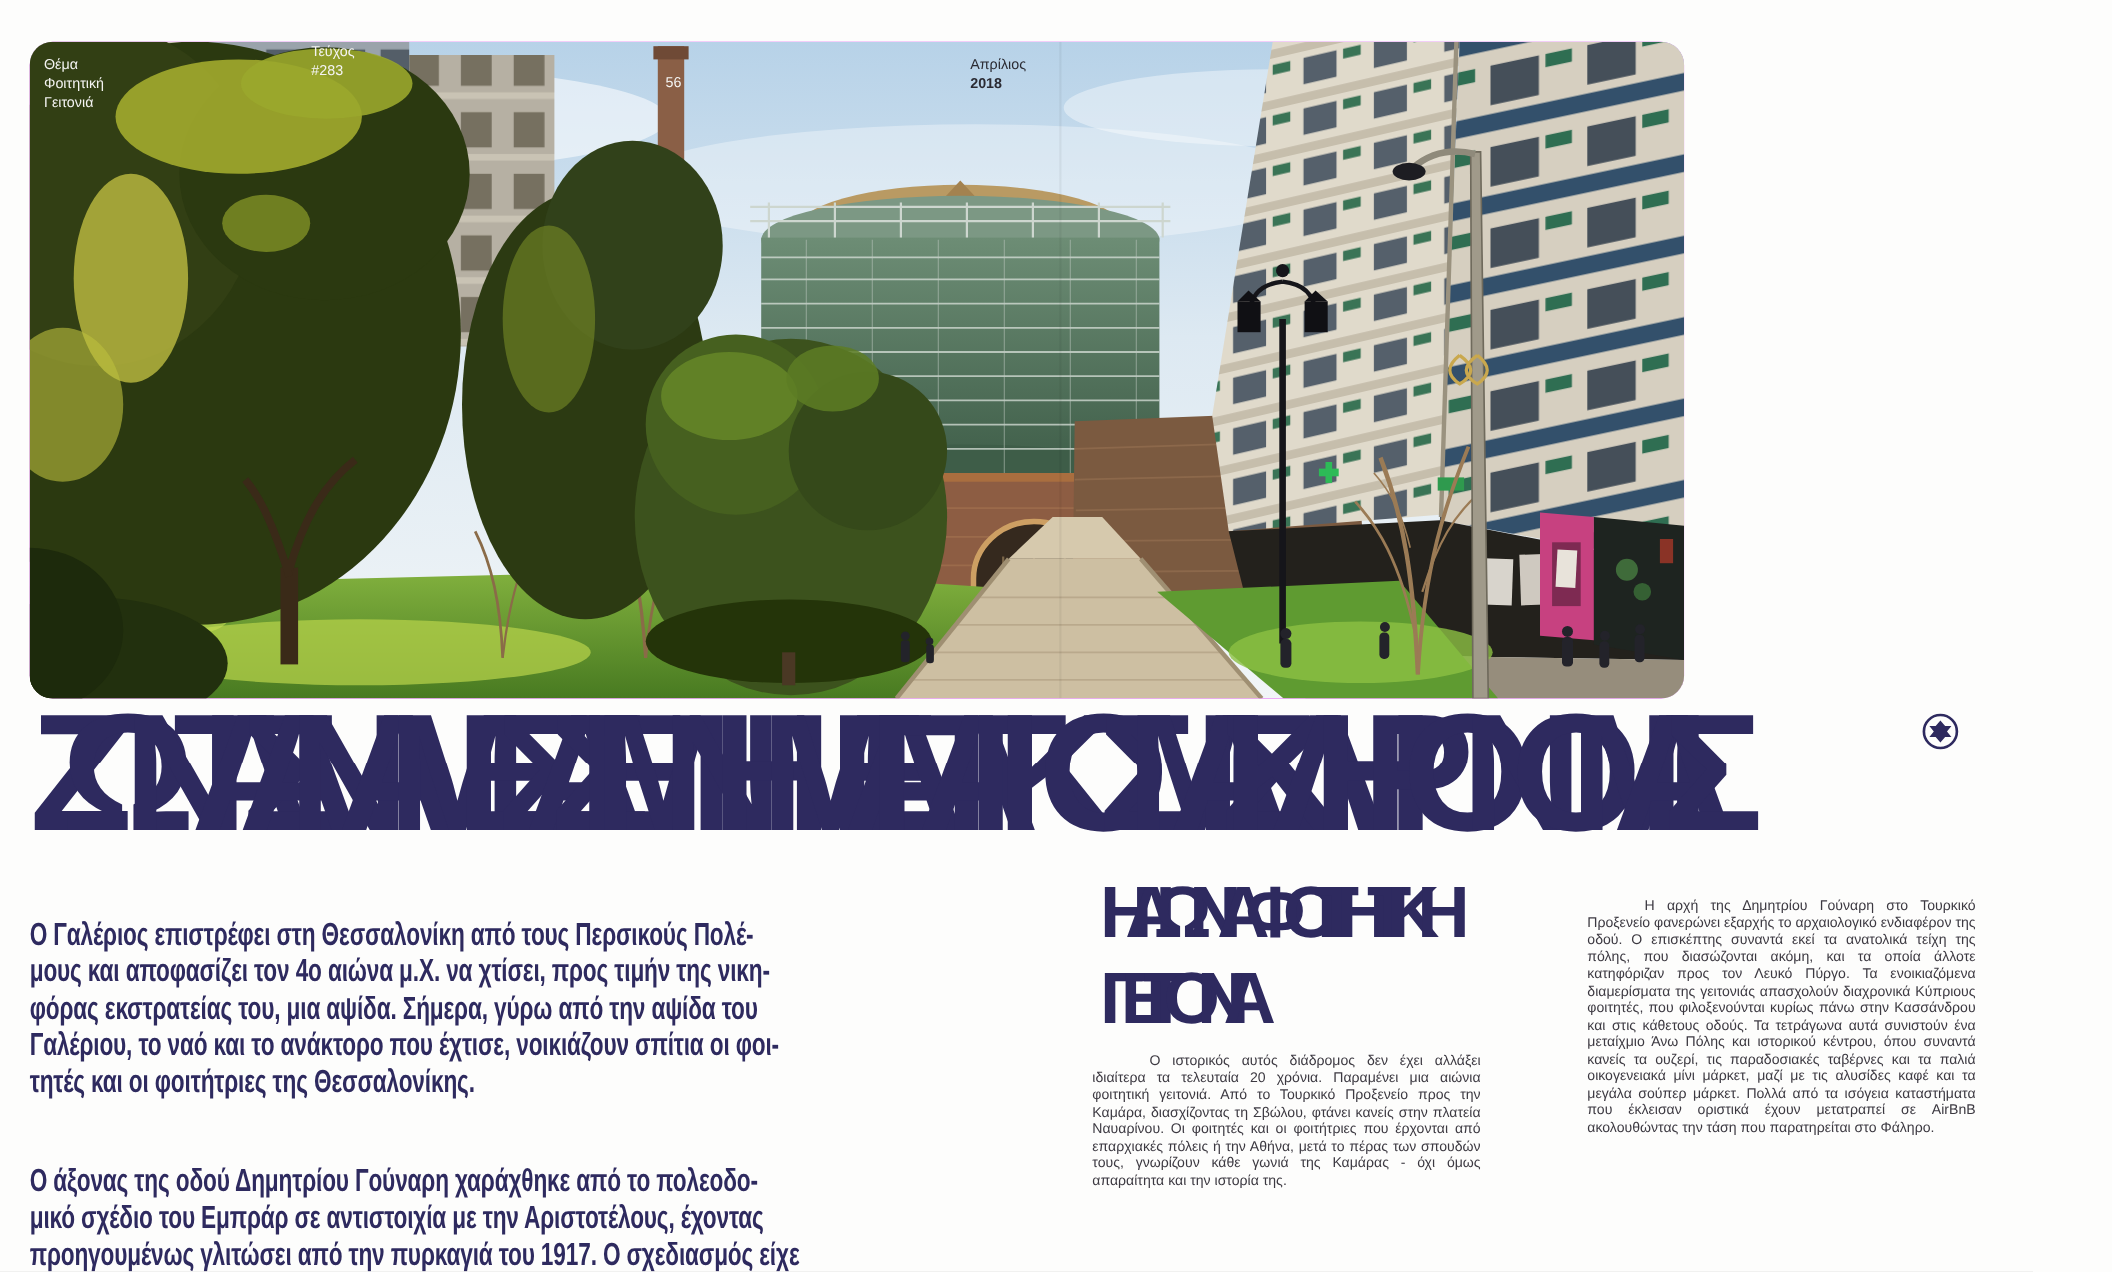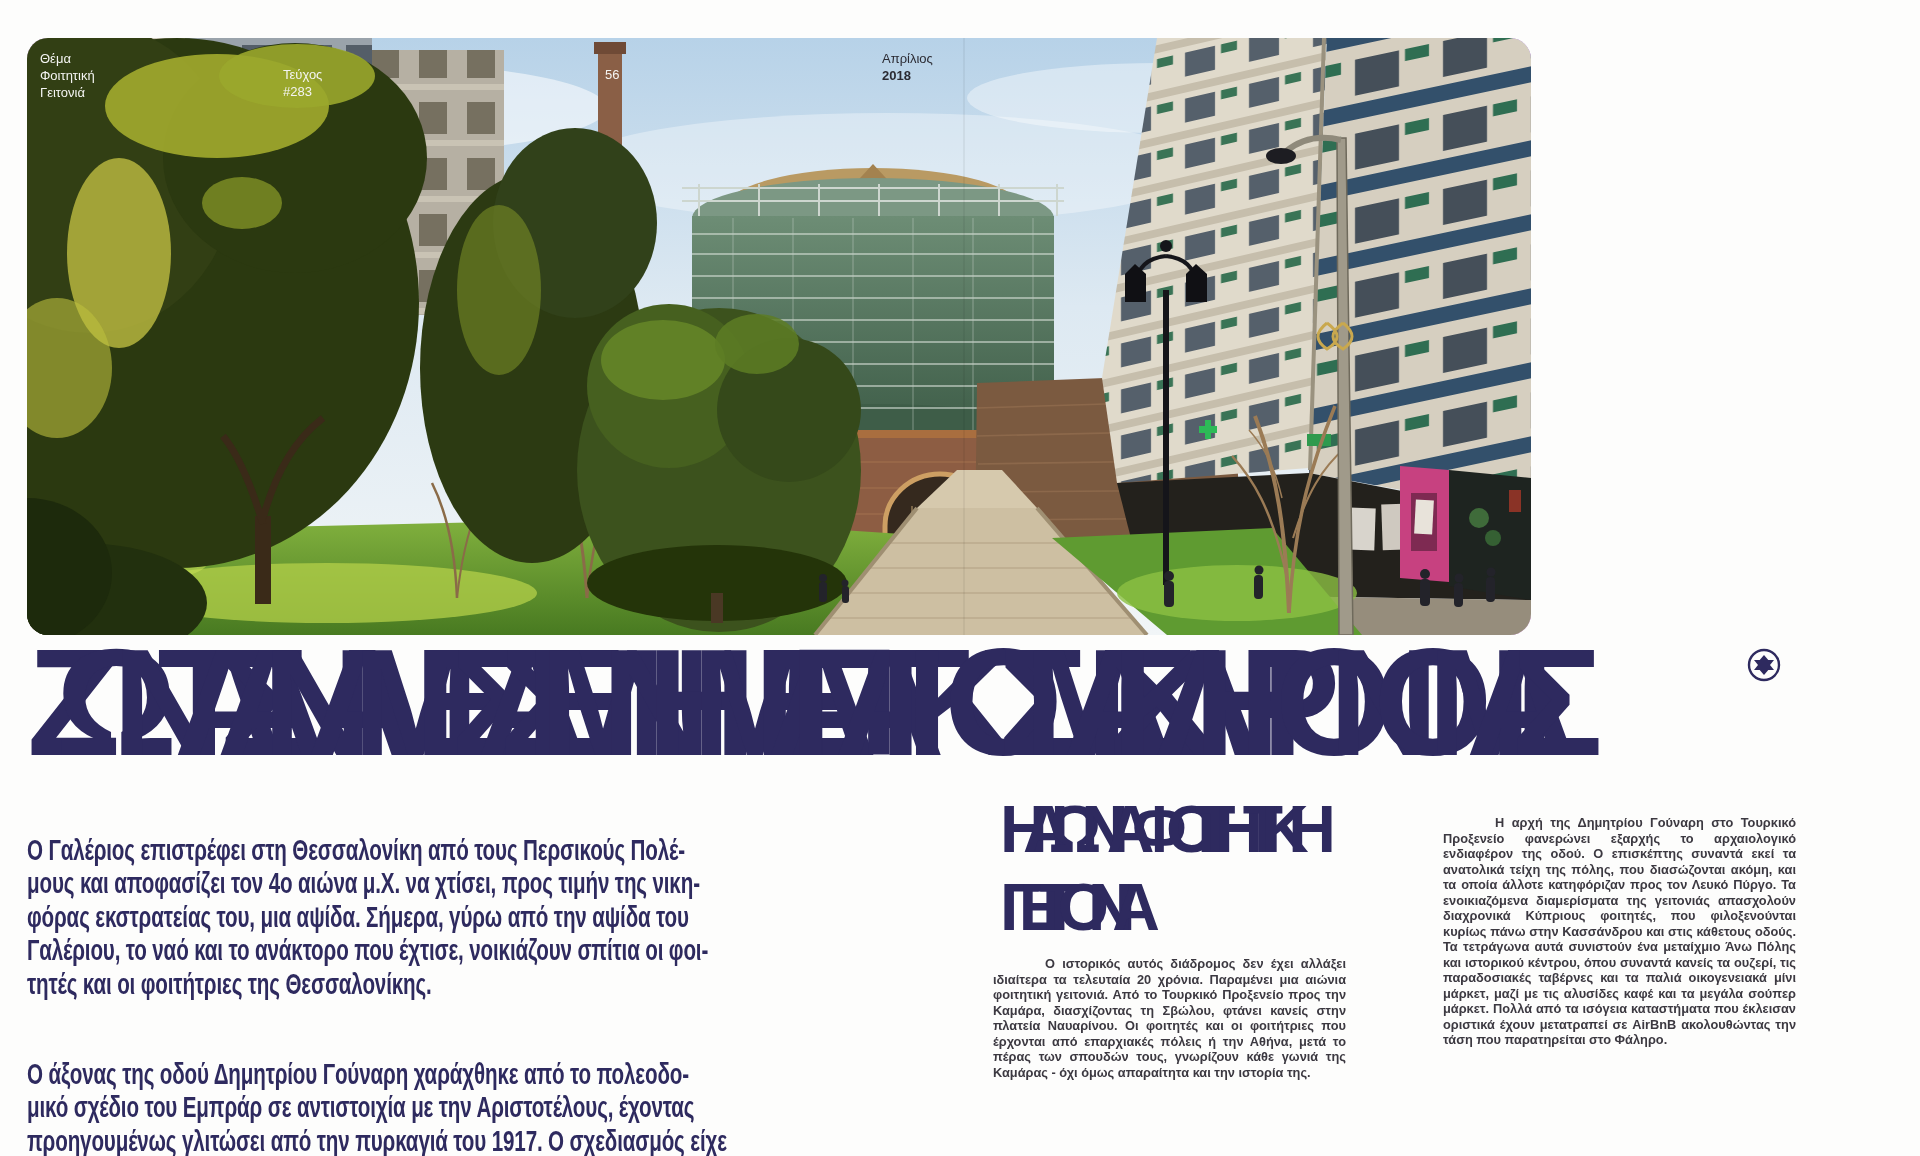--- a/index.html
+++ b/index.html
@@ -12,21 +12,21 @@
   .photo {
     position:absolute; left:27px; top:38px; width:1504px; height:597px;
     overflow:hidden; background:#d946ef;border-radius:21px;
   }
   .photo svg { display:block; width:100%; height:100%; }
   .ov { position:absolute; font-size:13px; line-height:17px; white-space:pre-line; }
   .ov.white { color:#f4f4f2; }
   .ov.dark  { color:#2b2b33;margin-left:44px; }
   .ov .bold { font-weight:bold; display:block; }
   .ov-topic { left:13px;  top:12px; }
-  .ov-issue { left:256px; top:28px; }
+  .ov-issue { left:256px; top:0; }
   .ov-56    { left:578px; top:28px; }
   .ov-date  { left:811px; top:12px; }
   .ov-57    { left:1473px;top:12px;margin-left:40px; }
   
   .headline-svg { position:absolute; left:27px; top:643px; width:1580px; height:117px; }
   .headline-svg text, .subhead-svg text {
     font-family:"Liberation Sans","DejaVu Sans",sans-serif;
     font-weight:bold; fill:#2e2a5f;
   }
   .subhead-svg { position:absolute; left:1000px; top:802px; width:345px; height:140px; }
@@ -43,21 +43,21 @@
     color:#2e2a5f; font-weight:700; font-size:29px; line-height:33.5px;
     letter-spacing:-0.2px; white-space:pre-line;
   }
   .lead p { margin:0; }
   .lead p + p { margin-top:23px; }
   
   .smallcol {
     position:absolute; width:353px; color:#3c3941;
     font-size:12.8px; line-height:15.5px; text-align:justify;
   }
-  .smallcol p { margin:0; text-indent:52px;font-weight:bold; }
+  .smallcol p { margin:0; text-indent:52px; }
   .smallcol p + p { margin-top:15px; }
   .col-mid   { left:993px;  top:956px; }
   .col-right { left:1443px; top:815px; }
 </style>
 </head>
 <body>
 
 <div class="page">
 
   <div class="photo">

